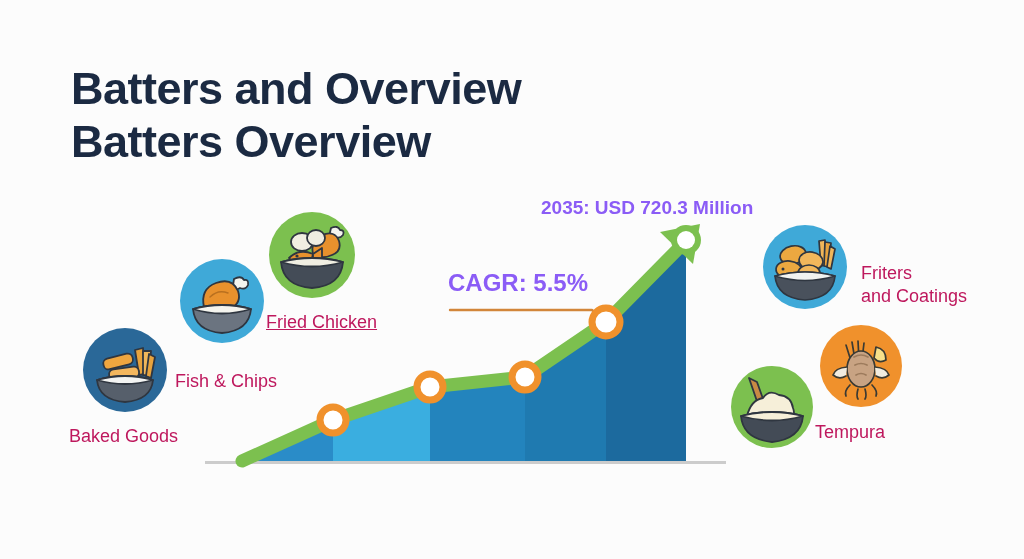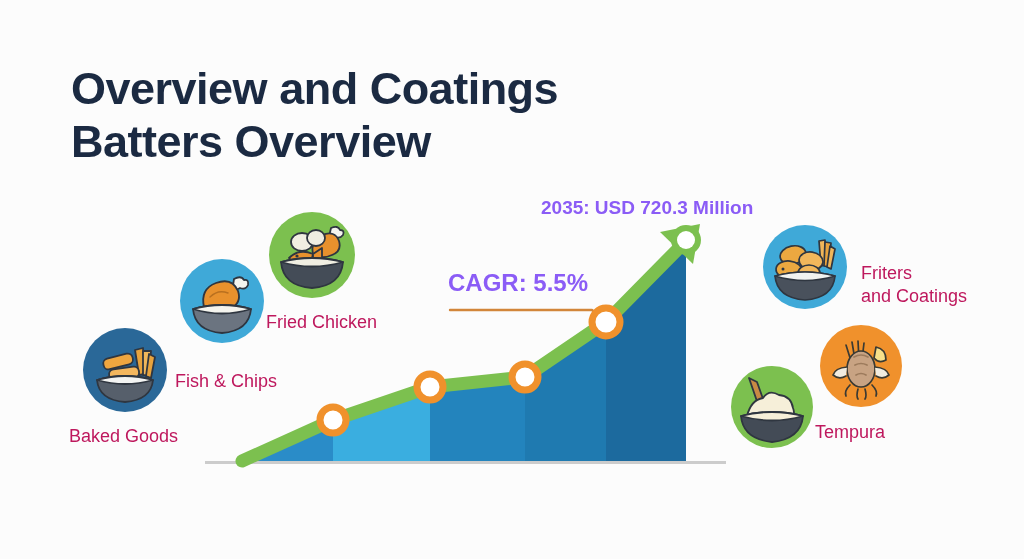--- a/index.html
+++ b/index.html
@@ -87,31 +87,31 @@
     position: absolute;
     font-family: "Liberation Sans", sans-serif;
     font-size: 18px;
     font-weight: 500;
     color: #be185d;
     white-space: nowrap;
     line-height: 23px;
   }
   #cat-baked-goods   { left: 69px;  top: 425px; }
   #cat-fish-chips    { left: 175px; top: 370px; }
-  #cat-fried-chicken { left: 266px; top: 311px; }
+  #cat-fried-chicken { left: 266px; top: 311px; text-decoration: underline; }
   #cat-friters       { left: 861px; top: 262px; white-space: normal; width: 140px; }
   #cat-tempura       { left: 815px; top: 421px; }
 </style>
 </head>
 <body>
 
 <div id="canvas">
 
   <div id="title-block">
-    <span class="line">Overview and Coatings</span>
+    <span class="line">Batters and Overview</span>
     <span class="line">Batters Overview</span>
   </div>
 
   <div id="chart-area">
     <svg id="chart-svg" width="1024" height="559" viewBox="0 0 1024 559">
 
       <defs>
         <clipPath id="areaClip">
           <path d="M 242 461 L 333 420 L 430 387 L 525 377 L 606 322 L 686 240 L 686 461 Z"></path>
         </clipPath>

